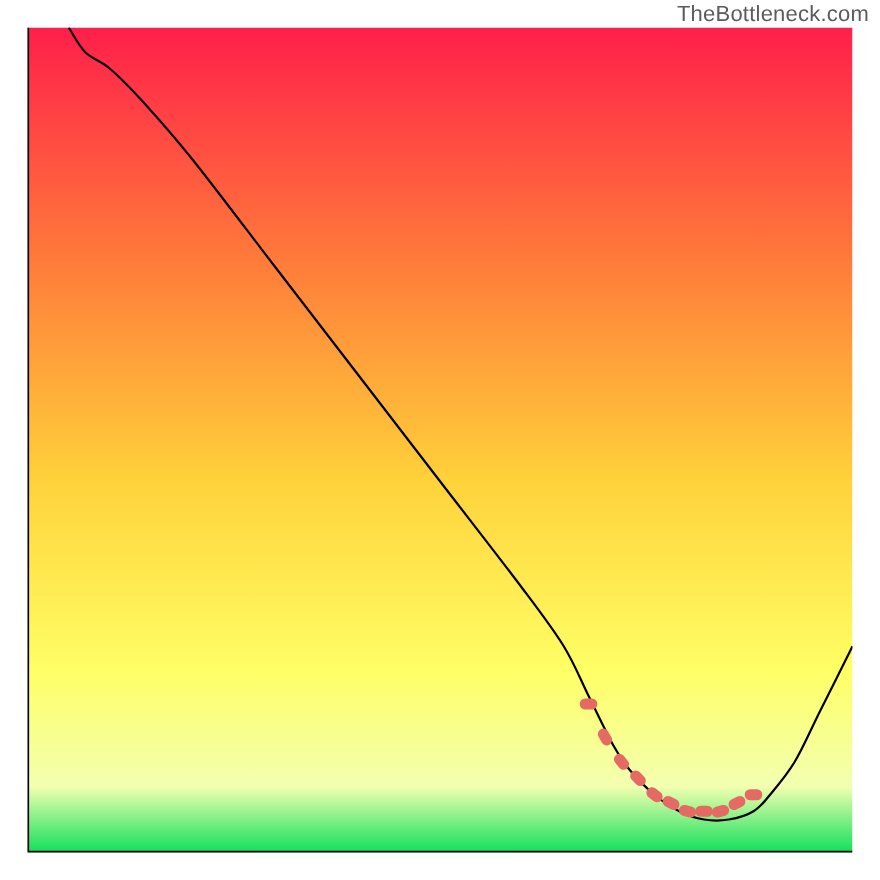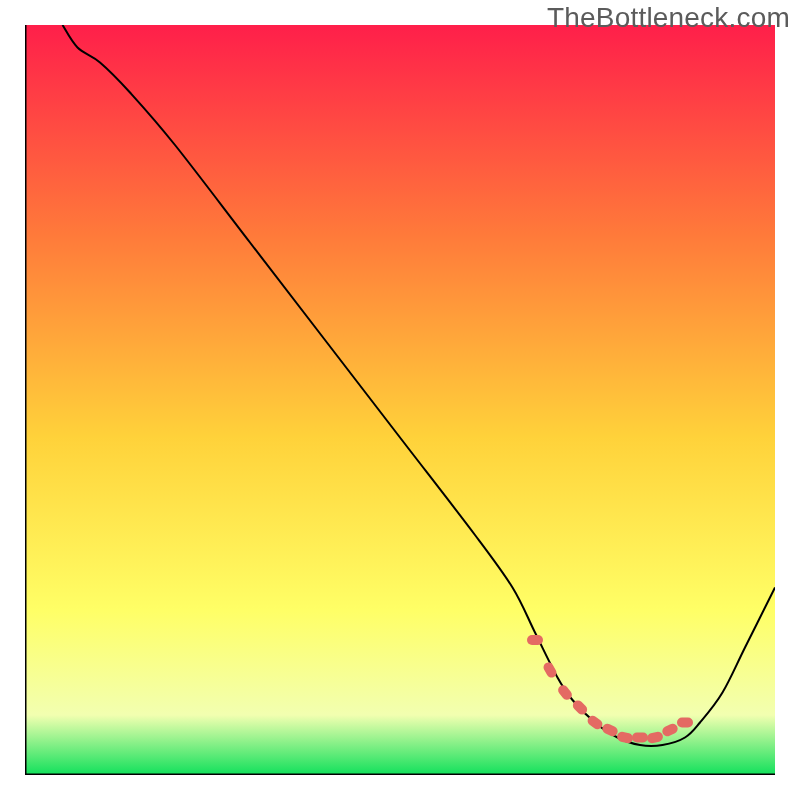--- a/index.html
+++ b/index.html
@@ -13,21 +13,21 @@
   }
   .stage {
     position: relative;
     width: 800px;
     height: 800px;
   }
   .watermark {
     position: absolute;
     top: 2px;
     right: 10px;
-    font-size: 28px;
+    font-size: 20px;
     color: #5b5b5b;
     font-weight: 500;
     letter-spacing: 0.2px;
     z-index: 5;
   }
   .plot-area {
     position: absolute;
     left: 25px;
     top: 25px;
     width: 750px;

